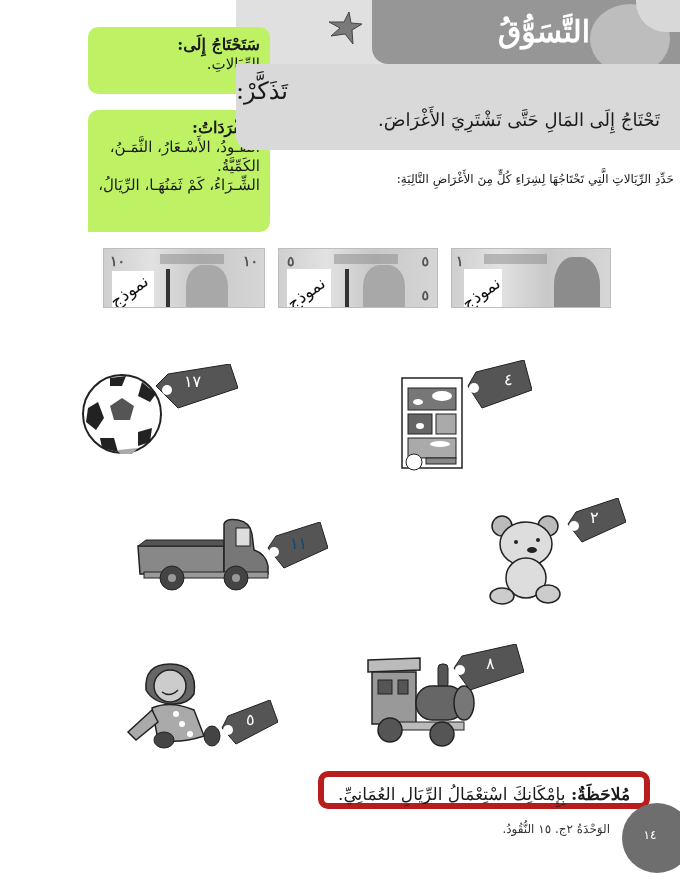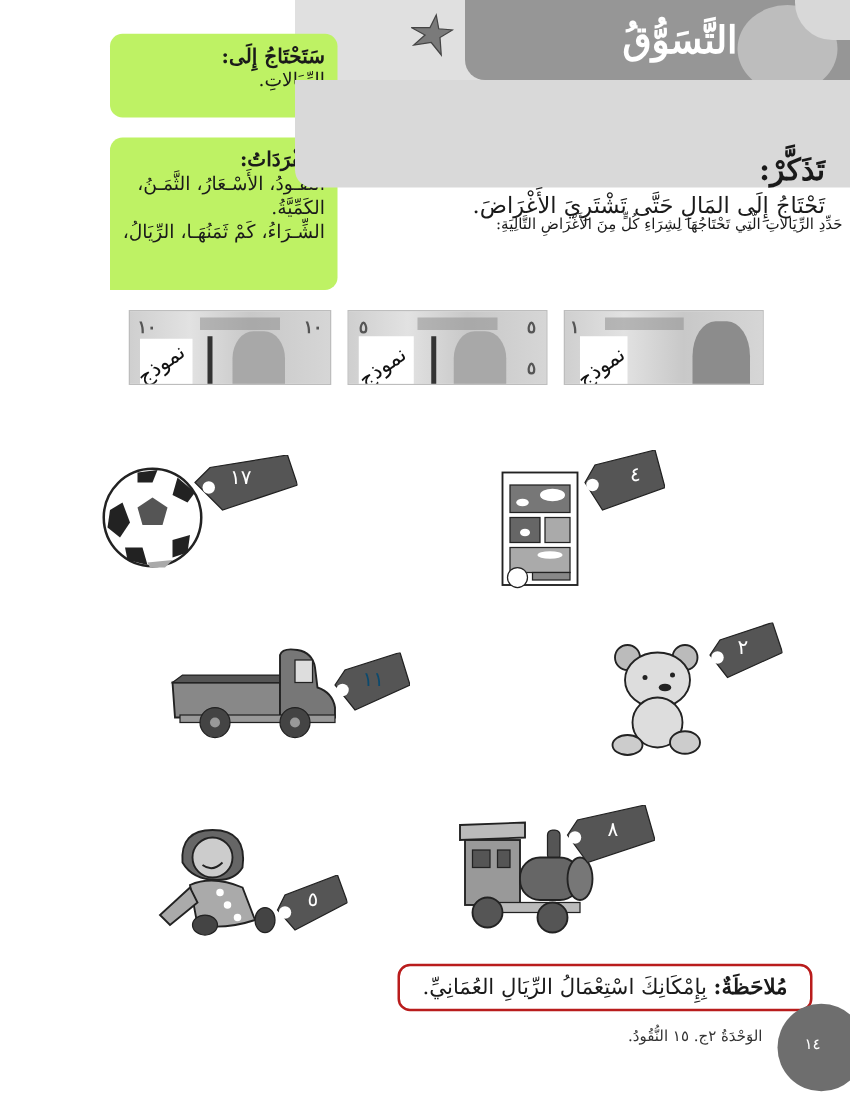--- a/index.html
+++ b/index.html
@@ -16,40 +16,40 @@
 
   
   .side-box { position: absolute; left: 40px; width: 182px; background: #bef264; border-radius: 10px; direction: rtl; padding: 8px 10px; margin-left: 48px; }
   .side-box-need { top: 27px; height: 67px; }
   .side-box-vocab { top: 110px; height: 122px; border-bottom-left-radius: 0; border-bottom-right-radius: 10px; }
   .side-heading { font-size: 16px; font-weight: bold; line-height: 20px; }
   .side-text { font-size: 15px; line-height: 19px; }
 
   
   .remember-box { position: absolute; left: 236px; top: 64px; width: 444px; height: 86px; background: #d9d9d9; border-bottom-left-radius: 14px; direction: rtl; padding: 12px 16px 0 0; }
-  .remember-heading { font-size: 24px; font-weight: bold; line-height: 30px; text-align: right; padding-right: 4px; margin-top: 45px; }
+  .remember-heading { font-size: 24px; font-weight: normal; line-height: 30px; text-align: left; padding-right: 4px; }
   .remember-text { font-size: 18px; line-height: 28px; text-align: right; padding-right: 4px; }
 
   .instruction { position: absolute; left: 226px; top: 166px; width: 448px; direction: rtl; font-size: 12px; line-height: 26px; }
 
   
   .banknote { position: absolute; top: 248px; height: 60px; border: 1px solid #bdbdbd; background: linear-gradient(90deg, #cfcfcf, #e2e2e2 30%, #c8c8c8 60%, #d6d6d6); overflow: hidden; }
   .banknote .bn-header { position: absolute; top: 5px; left: 35%; right: 25%; height: 10px; background: #8a8a8a; opacity: .5; }
   .banknote .bn-watermark { position: absolute; background: #ffffff; }
   .banknote .bn-portrait { position: absolute; border-radius: 40% 40% 10% 10%; background: #a8a8a8; }
   .banknote .bn-num { position: absolute; font-size: 14px; font-weight: bold; color: #555; }
   .banknote .bn-sample { position: absolute; font-size: 17px; color: #111; transform: rotate(-35deg); direction: rtl; }
   .banknote .bn-strip { position: absolute; width: 4px; background: #333; }
 
   
   .item { position: absolute; }
   .price-tag { position: absolute; }
 
   
-  .note-box { position: absolute; left: 318px; top: 771px; width: 332px; height: 38px; border: 2px solid #b91c1c; border-radius: 10px; direction: rtl; text-align: center; font-size: 17px; line-height: 34px; }
+  .note-box { position: absolute; left: 318px; top: 771px; width: 332px; height: 38px; border: 6px solid #b91c1c; border-radius: 10px; direction: rtl; text-align: center; font-size: 17px; line-height: 34px; }
   .note-label { font-weight: bold; }
 
   
   .page-number-circle { position: absolute; left: 622px; top: 803px; width: 70px; height: 70px; border-radius: 50%; background: #6e6e6e; overflow: hidden; }
   .page-number { position: absolute; left: 630px; top: 828px; width: 40px; color: #fff; font-size: 12px; text-align: center; font-family: "DejaVu Sans", sans-serif; }
   .footer-caption { position: absolute; left: 470px; top: 822px; width: 140px; direction: rtl; text-align: right; font-size: 12px; color: #333; }
 </style>
 </head>
 <body>
 

